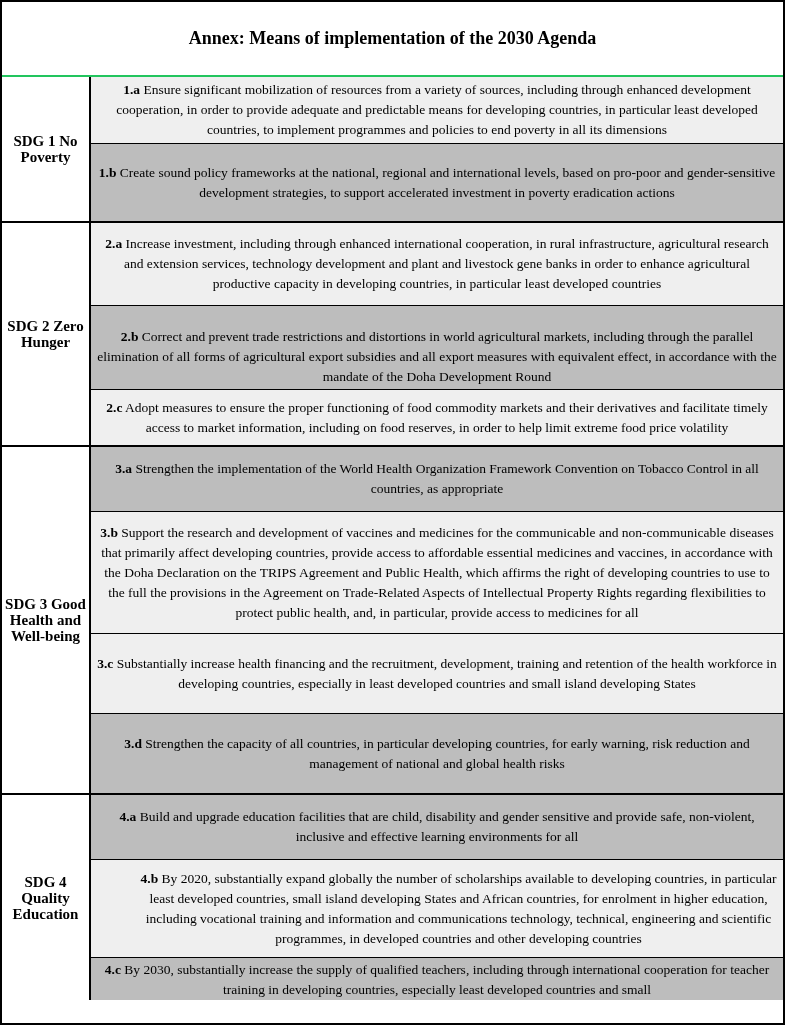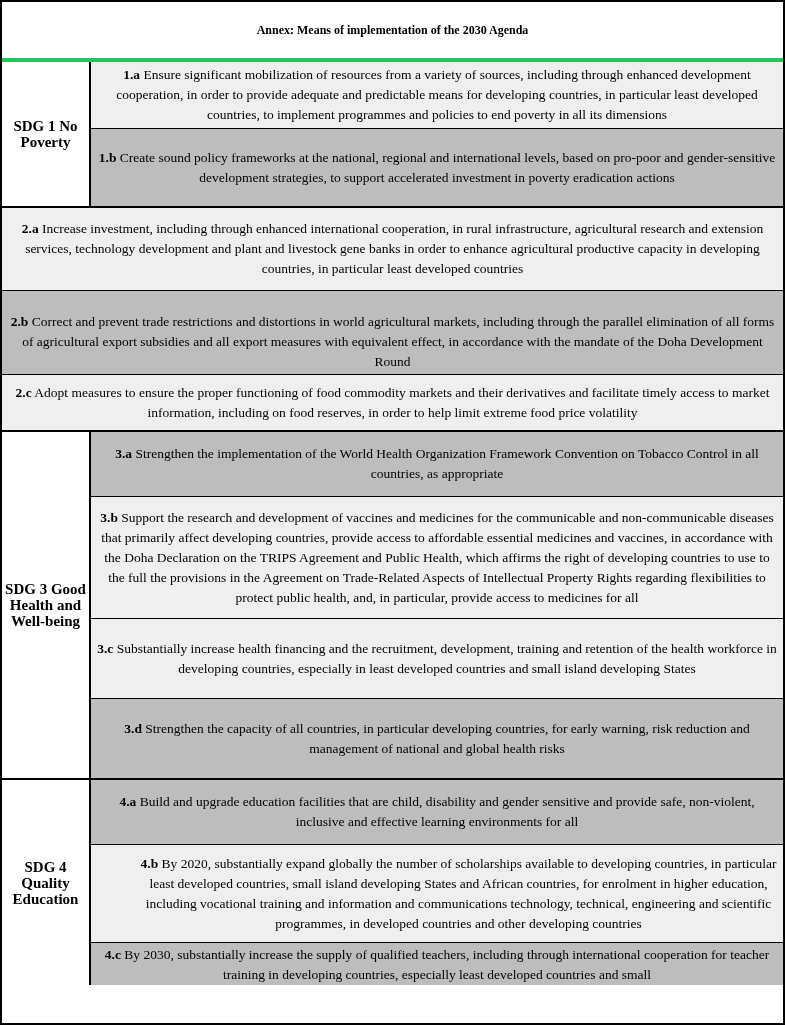--- a/index.html
+++ b/index.html
@@ -17,27 +17,27 @@
   .page {
     box-sizing: border-box;
     width: 785px;
     height: 1025px;
     border: 2px solid #000000;
     background: #ffffff;
     overflow: hidden;
   }
   .title-cell {
     box-sizing: border-box;
-    height: 60px;
-    border-bottom: 4px solid #22c55e;
+    height: 75px;
+    border-bottom: 2px solid #22c55e;
     display: flex;
     align-items: center;
     justify-content: center;
     font-weight: bold;
-    font-size: 12px;
+    font-size: 18px;
     background: #ffffff;
   }
   .sdg-section {
     display: flex;
     align-items: stretch;
   }
   .sdg-section + .sdg-section {
     border-top: 2px solid #000000;
   }
   .label-cell {
@@ -105,20 +105,21 @@
       <div class="target-row light r-1a">
         <p><span class="tid">1.a</span> <span>Ensure significant mobilization of resources from a variety of sources, including through enhanced development cooperation, in order to provide adequate and predictable means for developing countries, in particular least developed countries, to implement programmes and policies to end poverty in all its dimensions</span></p>
       </div>
       <div class="target-row dark r-1b">
         <p><span class="tid">1.b</span> <span>Create sound policy frameworks at the national, regional and international levels, based on pro-poor and gender-sensitive development strategies, to support accelerated investment in poverty eradication actions</span></p>
       </div>
     </div>
   </div>
 
   <div class="sdg-section">
+    <div class="label-cell">SDG 2 Zero Hunger</div>
     <div class="targets">
       <div class="target-row light r-2a">
         <p><span class="tid">2.a</span> <span>Increase investment, including through enhanced international cooperation, in rural infrastructure, agricultural research and extension services, technology development and plant and livestock gene banks in order to enhance agricultural productive capacity in developing countries, in particular least developed countries</span></p>
       </div>
       <div class="target-row dark r-2b">
         <p><span class="tid">2.b</span> <span>Correct and prevent trade restrictions and distortions in world agricultural markets, including through the parallel elimination of all forms of agricultural export subsidies and all export measures with equivalent effect, in accordance with the mandate of the Doha Development Round</span></p>
       </div>
       <div class="target-row light r-2c">
         <p><span class="tid">2.c</span> <span>Adopt measures to ensure the proper functioning of food commodity markets and their derivatives and facilitate timely access to market information, including on food reserves, in order to help limit extreme food price volatility</span></p>
       </div>

